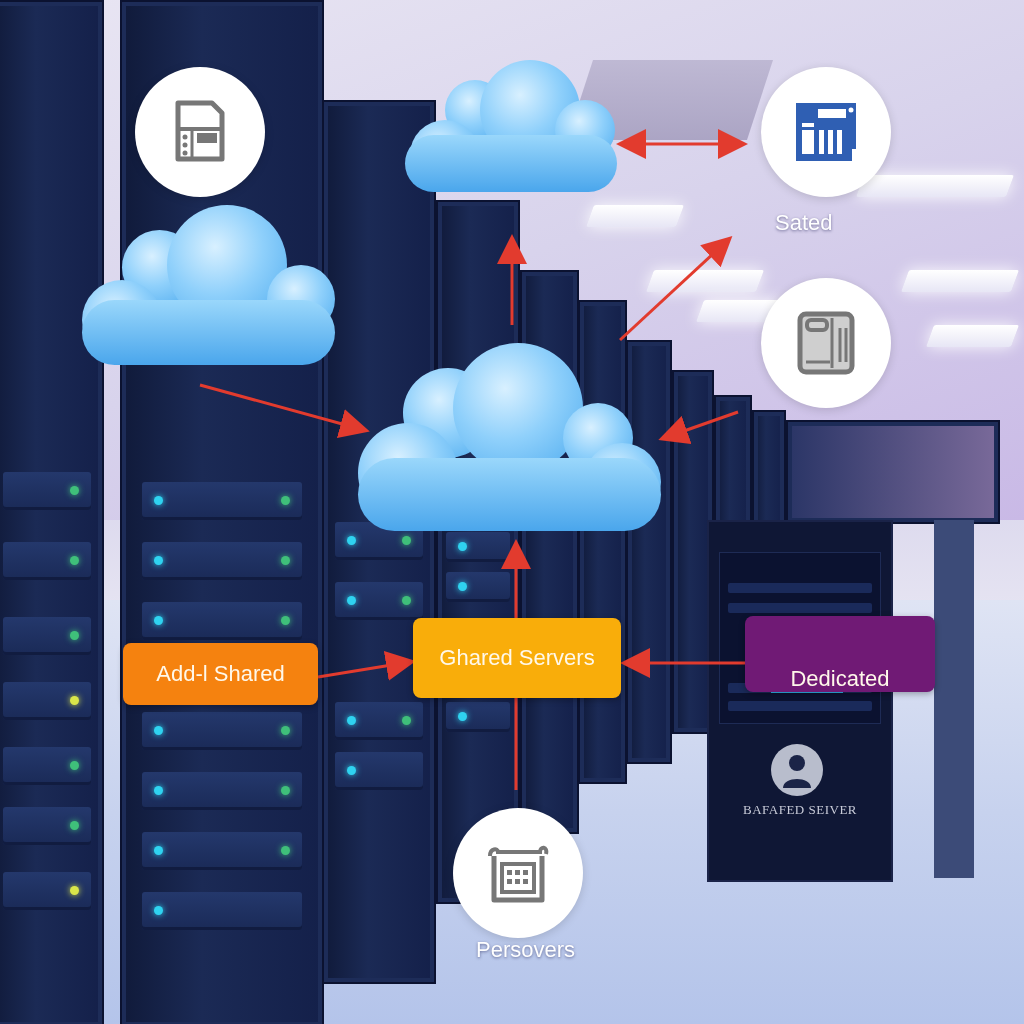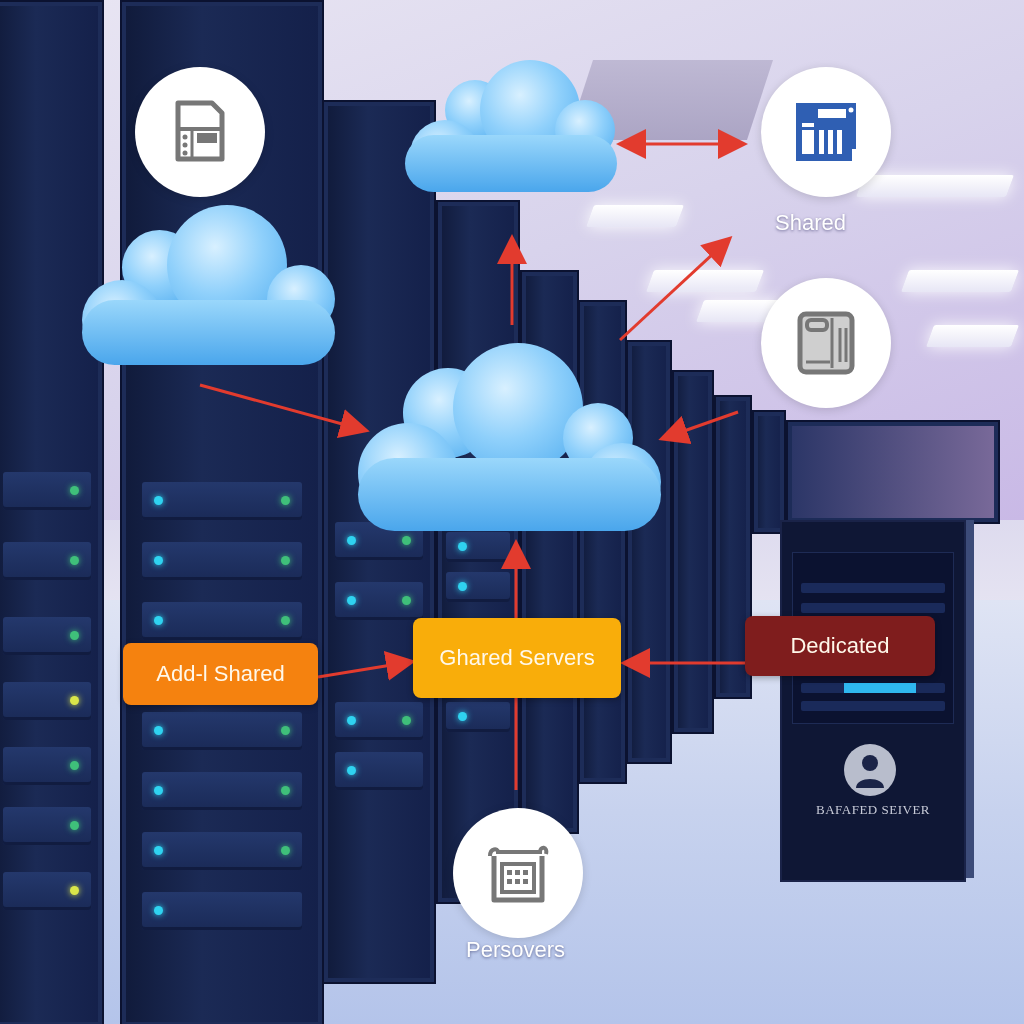--- a/index.html
+++ b/index.html
@@ -26,21 +26,21 @@
   .cloud{position:absolute;}
   .cloud .puff{position:absolute;border-radius:50%;
      background:radial-gradient(circle at 40% 35%,#d8f0ff 0%,#8fd0fb 45%,#4aa9ee 100%);}
   .cloud .base{position:absolute;border-radius:60px;
      background:linear-gradient(180deg,#9ad7fb,#4aa6ec);}
   .icon-circle{position:absolute;width:130px;height:130px;border-radius:50%;background:#fff;
                display:flex;align-items:center;justify-content:center;box-shadow:0 2px 10px rgba(0,0,0,.15);}
   .caption{position:absolute;color:#ffffff;font-size:22px;text-shadow:0 1px 3px rgba(40,40,90,.6);white-space:nowrap;}
   .tag{position:absolute;display:flex;align-items:center;justify-content:center;color:#fff8ea;
        font-size:22px;border-radius:8px;box-shadow:0 2px 6px rgba(0,0,0,.3);}
-  .console{position:absolute;left:780px;top:520px;width:182px;height:358px;background:#0f1735;
+  .console{position:absolute;left:707px;top:520px;width:182px;height:358px;background:#0f1735;
            border:2px solid #1a2348;}
   .console-side{position:absolute;left:934px;top:520px;width:40px;height:358px;background:#3c4b78;}
   .screen{position:absolute;left:10px;top:30px;width:160px;height:170px;background:#0b1230;
           border:1px solid #1e2b55;}
   .screen-row{position:absolute;left:8px;right:8px;height:10px;border-radius:2px;}
   .avatar-circle{position:absolute;left:62px;top:222px;width:52px;height:52px;border-radius:50%;
           background:#b8bdcc;display:flex;align-items:center;justify-content:center;}
   .console-label{position:absolute;left:0;top:280px;width:182px;text-align:center;color:#c8cbd8;
           font-family:"Liberation Serif",serif;font-size:13px;letter-spacing:.5px;}
   svg.arrows{position:absolute;left:0;top:0;pointer-events:none;}
@@ -224,21 +224,21 @@
       <path d="M4 4 H64 V50 H60 V62 H4 Z" fill="#2f5fb3"></path>
       <rect x="26" y="10" width="28" height="9" fill="#fff"></rect>
       <circle cx="59" cy="11" r="2.5" fill="#fff"></circle>
       <rect x="10" y="24" width="12" height="4" fill="#fff"></rect>
       <rect x="10" y="31" width="12" height="24" fill="#fff"></rect>
       <rect x="27" y="31" width="5" height="24" fill="#fff"></rect>
       <rect x="36" y="31" width="5" height="24" fill="#fff"></rect>
       <rect x="45" y="31" width="5" height="24" fill="#fff"></rect>
     </svg>
   </div>
-  <div class="caption" style="left:775px;top:210px;">Shared</div>
+  <div class="caption" style="left:775px;top:210px;">Sated</div>
 
   <div class="icon-circle" style="left:761px;top:278px;">
     <svg width="60" height="66" viewBox="0 0 60 66">
       <rect x="4" y="4" width="52" height="58" rx="6" fill="#cfcfcf" stroke="#777" stroke-width="5"></rect>
       <rect x="11" y="10" width="20" height="10" rx="4" fill="none" stroke="#777" stroke-width="4"></rect>
       <line x1="36" y1="8" x2="36" y2="58" stroke="#777" stroke-width="3"></line>
       <line x1="44" y1="18" x2="44" y2="52" stroke="#777" stroke-width="3"></line>
       <line x1="50" y1="18" x2="50" y2="52" stroke="#777" stroke-width="3"></line>
       <line x1="10" y1="52" x2="34" y2="52" stroke="#777" stroke-width="3"></line>
     </svg>
@@ -250,25 +250,25 @@
       <path d="M4 14 C4 6 12 6 12 10 H54 C54 4 62 4 60 12" fill="none" stroke="#777" stroke-width="4"></path>
       <rect x="16" y="22" width="32" height="28" fill="none" stroke="#777" stroke-width="4"></rect>
       <rect x="21" y="28" width="5" height="5" fill="#777"></rect>
         <rect x="29" y="28" width="5" height="5" fill="#777"></rect>
         <rect x="37" y="28" width="5" height="5" fill="#777"></rect>
       <rect x="21" y="37" width="5" height="5" fill="#777"></rect>
         <rect x="29" y="37" width="5" height="5" fill="#777"></rect>
         <rect x="37" y="37" width="5" height="5" fill="#777"></rect>
     </svg>
   </div>
-  <div class="caption" style="left:466px;top:937px;">Persovers</div>
+  <div class="caption" style="left:476px;top:937px;">Persovers</div>
 
 
   <div class="tag" style="left:123px;top:643px;width:195px;height:62px;background:#f5820f;">
     <span>Add-l Shared</span>
   </div>
   <div class="tag" style="left:413px;top:618px;width:208px;height:80px;background:#f9ad0a;">
     <span>Ghared Servers</span>
   </div>
-  <div class="tag" style="left:745px;top:616px;width:190px;height:60px;background:#7f1d1d;">
+  <div class="tag" style="left:745px;top:616px;width:190px;height:76px;background:#701a75;align-items:flex-end;">
     <span>Dedicated</span>
   </div>
 </div>
 
 </body></html>

